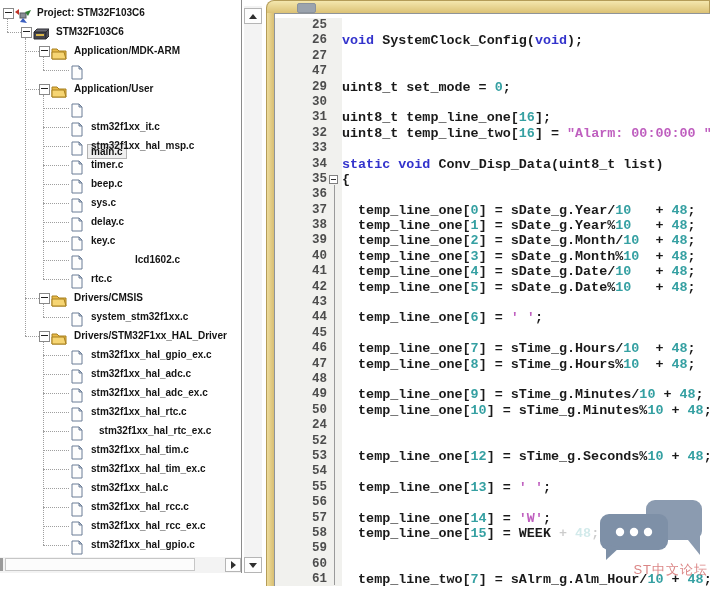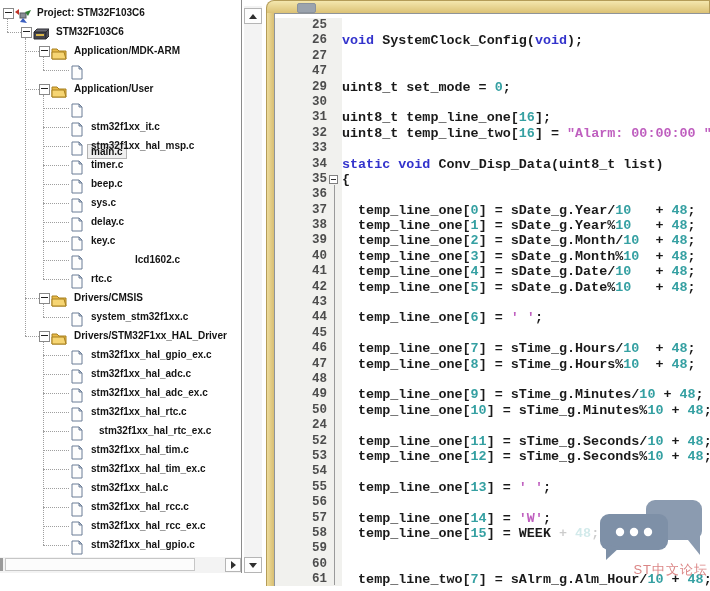--- a/index.html
+++ b/index.html
@@ -563,21 +563,20 @@
         <span class="code">  temp_line_one[<span class="num">10</span>] = sTime_g.Minutes%<span class="num">10</span> + <span class="num">48</span>;</span>
       </div>
       <div class="code-line">
         <span class="ln">24</span>
         <span class="fold"></span>
         <span class="code"></span>
       </div>
       <div class="code-line">
         <span class="ln">52</span>
         <span class="fold"></span>
-        <span class="code">  temp_line_one[<span class="num">11</span>] = sTime_g.Seconds/<span class="num">10</span> + <span class="num">48</span>;</span>
       </div>
       <div class="code-line">
         <span class="ln">53</span>
         <span class="fold"></span>
         <span class="code">  temp_line_one[<span class="num">12</span>] = sTime_g.Seconds%<span class="num">10</span> + <span class="num">48</span>;</span>
       </div>
       <div class="code-line">
         <span class="ln">54</span>
         <span class="fold"></span>
         <span class="code"></span>

